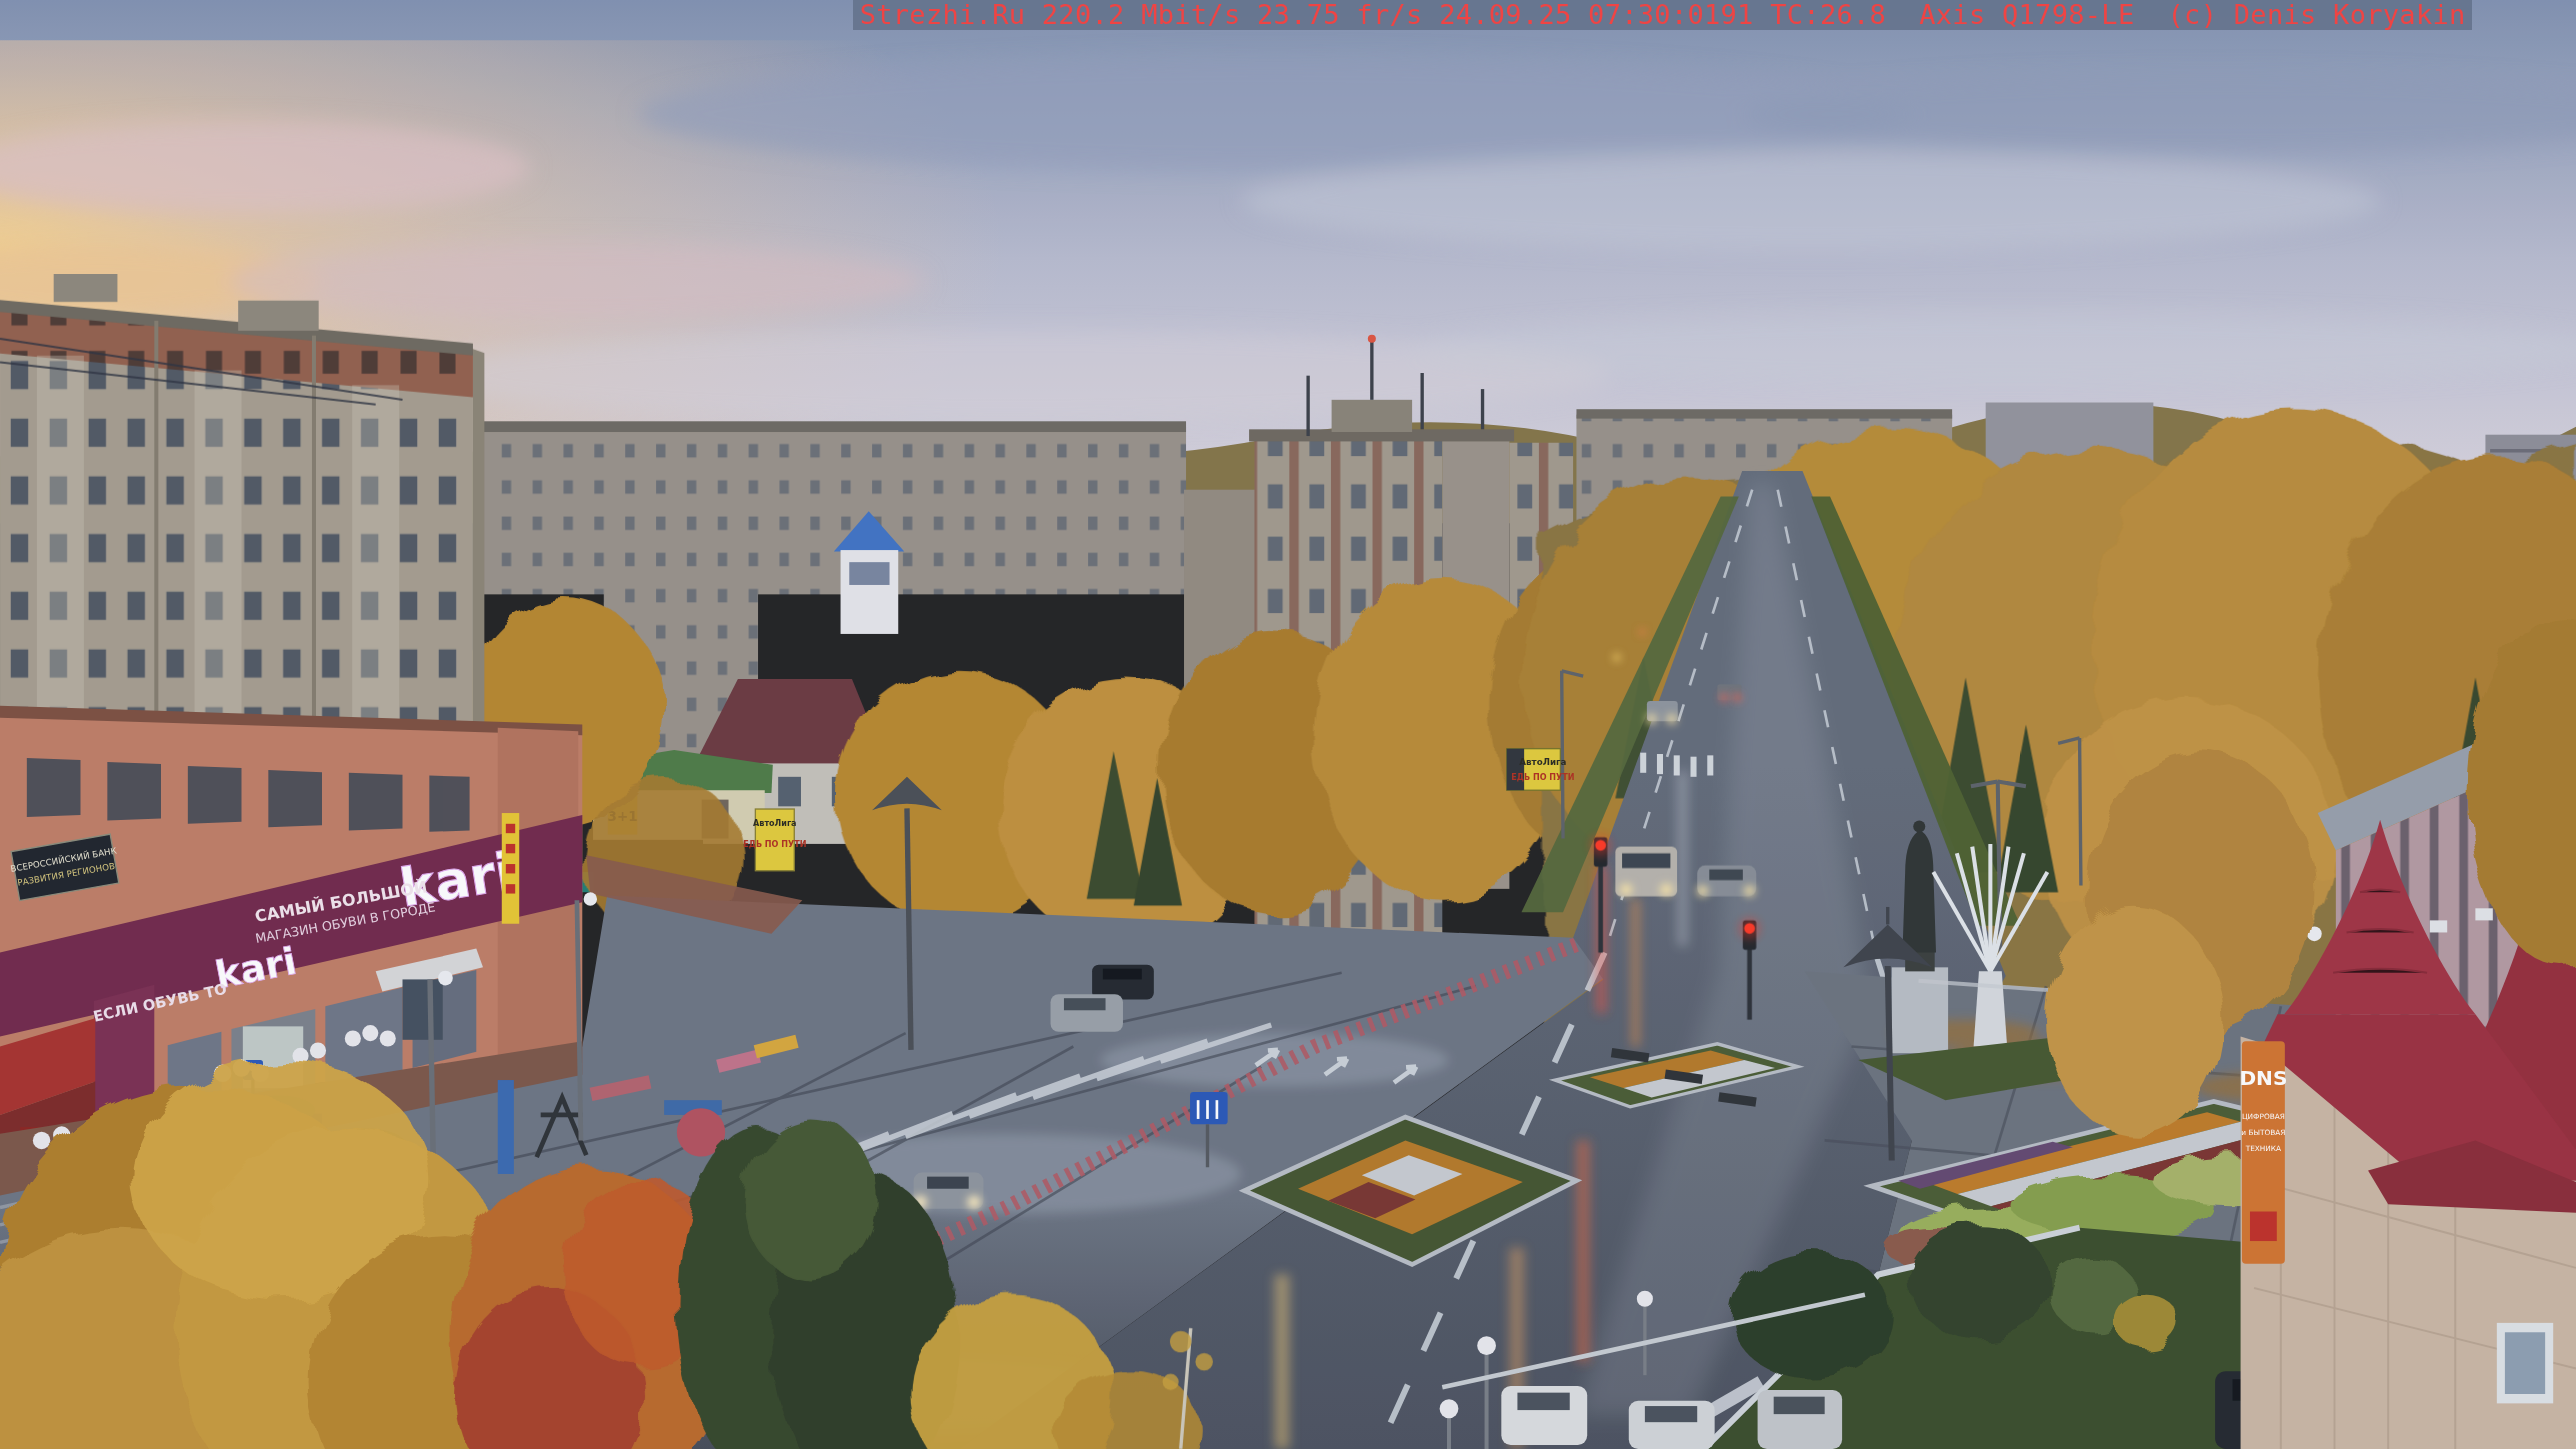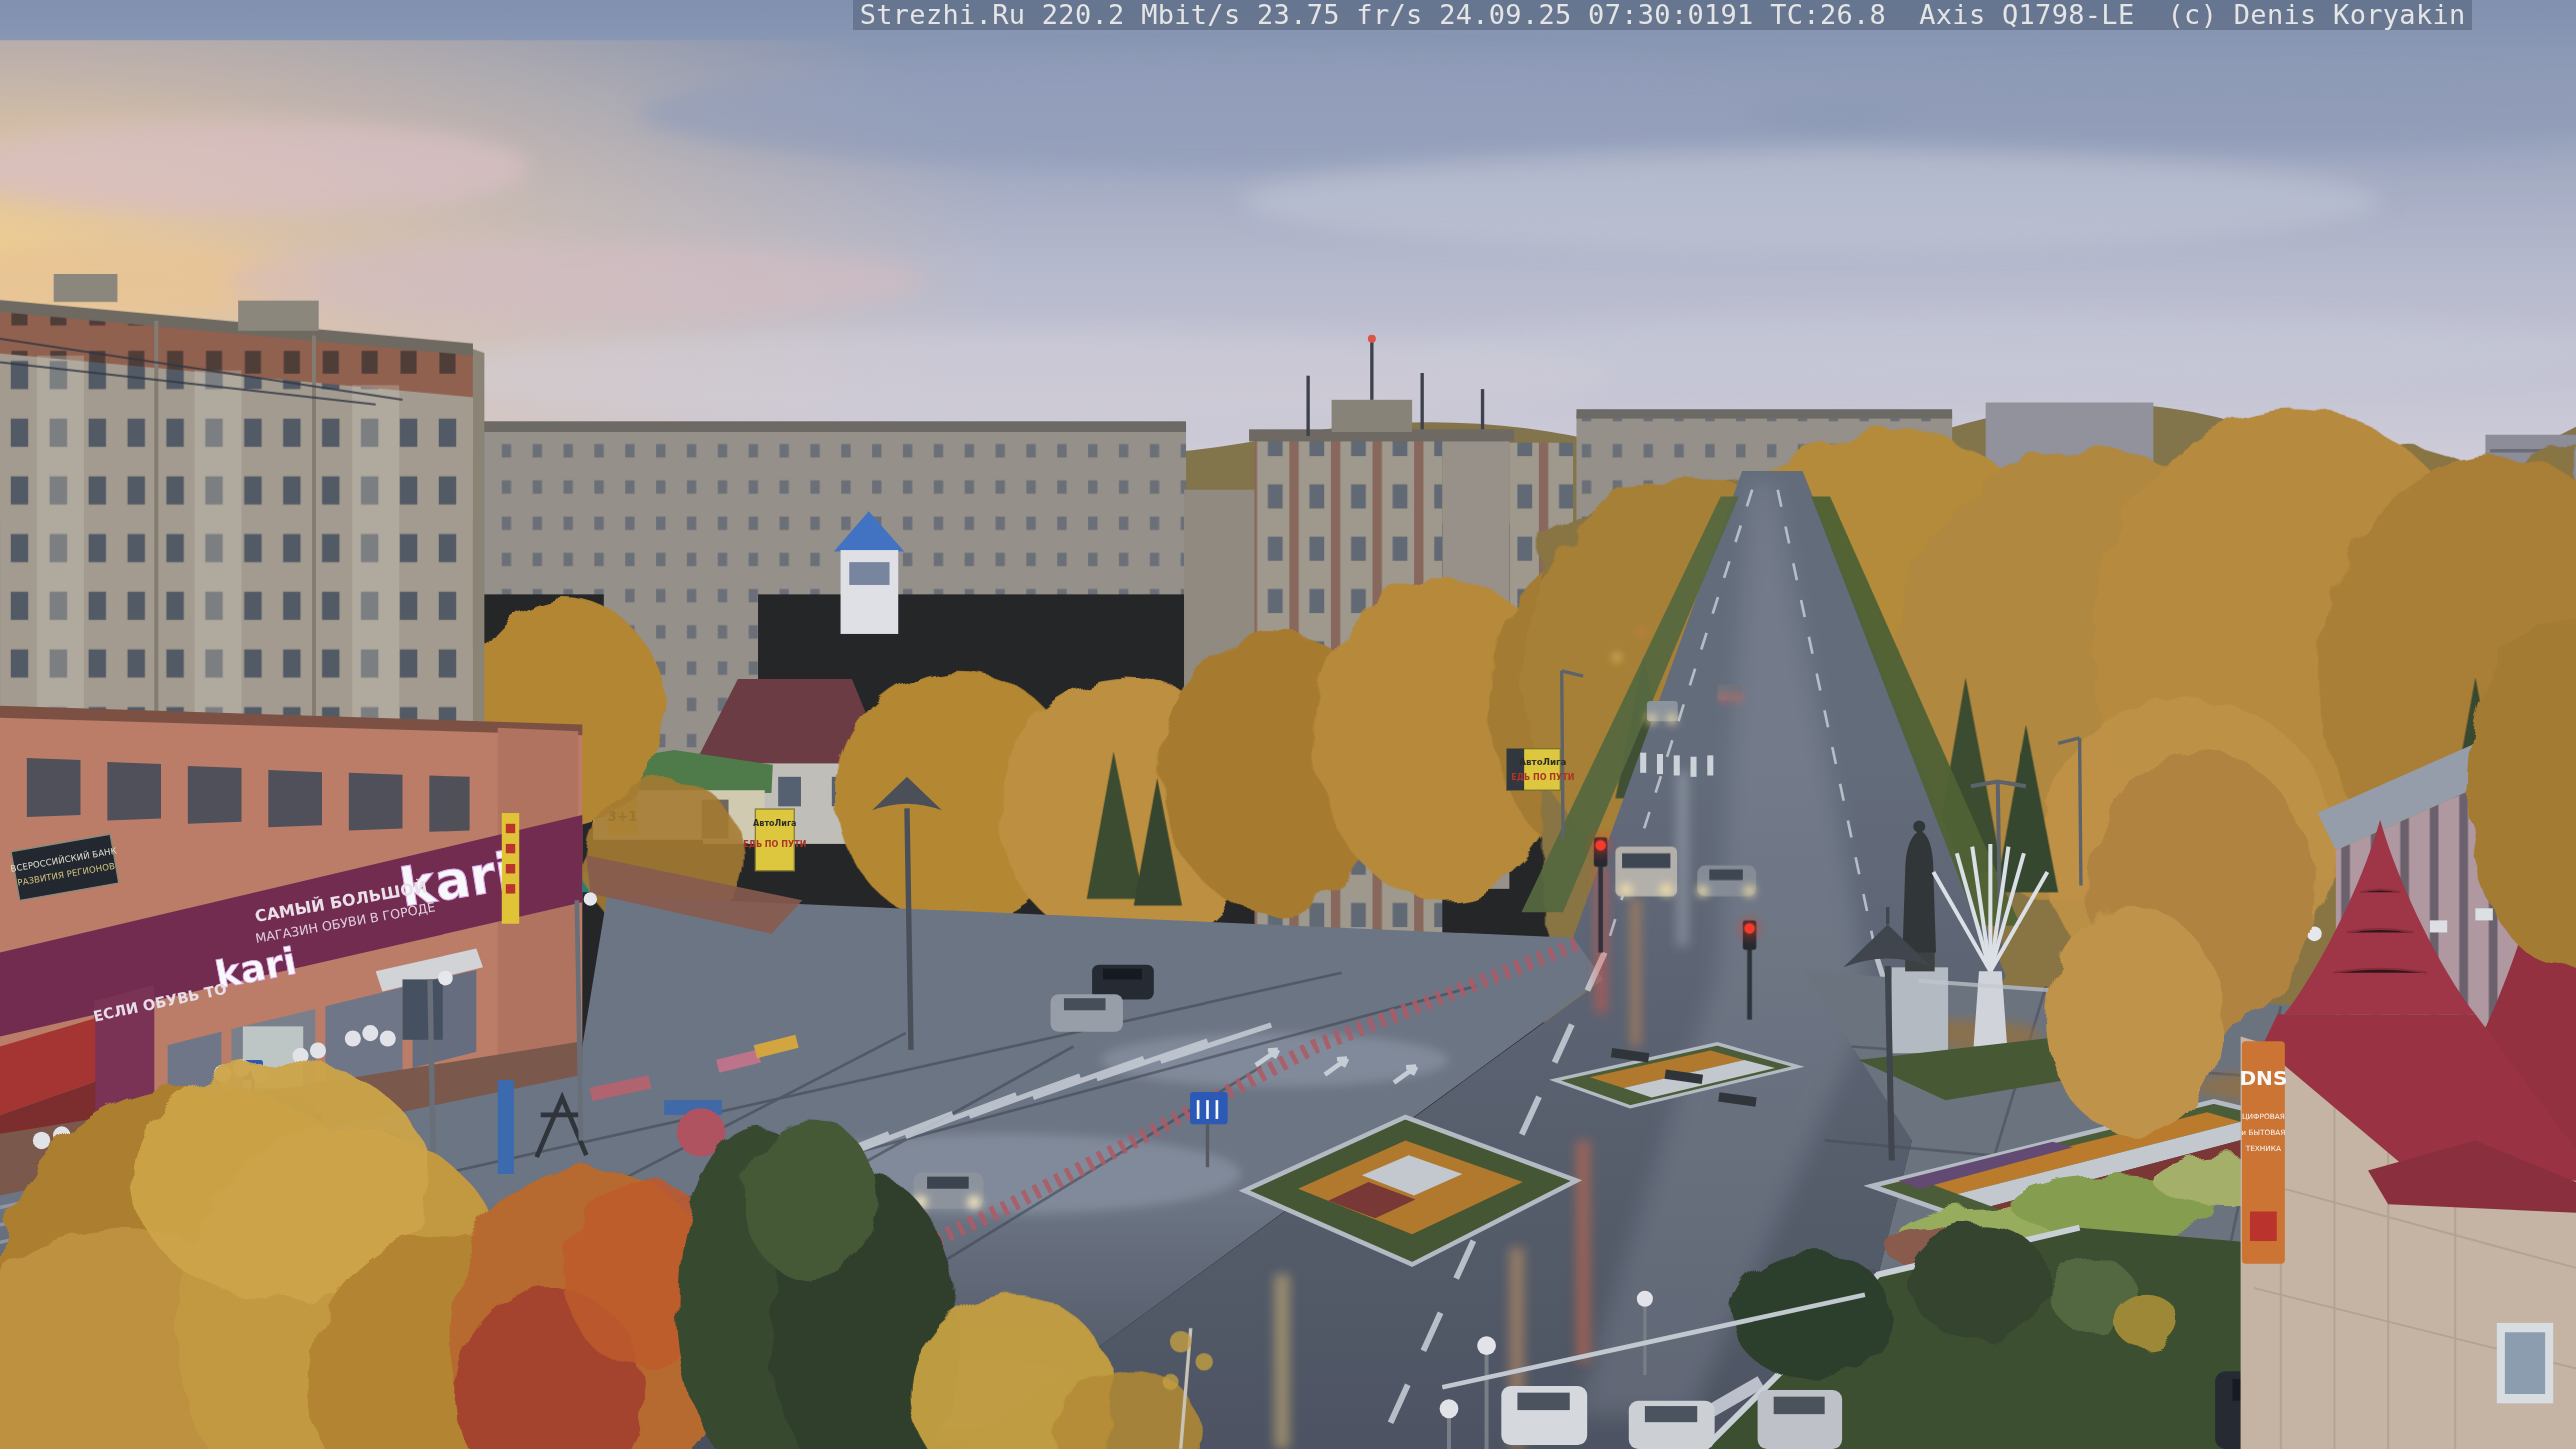--- a/index.html
+++ b/index.html
@@ -1,21 +1,21 @@
 <!DOCTYPE html>
 <html style="font-size:10.7px"><head>
 <meta charset="utf-8">
 <style>
   html,body{margin:0;padding:0;width:2576px;height:1449px;overflow:hidden;background:#222;
             font-family:"DejaVu Sans",sans-serif;}
   .stage{position:relative;width:2576px;height:1449px;}
   .stage svg{position:absolute;left:0;top:0;width:2576px;height:1449px;display:block;}
   .osd{position:absolute;left:853px;top:0;height:29.5px;
        background:rgba(101,115,141,0.90);
-       color:#e5e5e5;font-family:"DejaVu Sans Mono","Liberation Mono",monospace;
+       color:#ef4444;font-family:"DejaVu Sans Mono","Liberation Mono",monospace;
        font-size:27px;line-height:30px;letter-spacing:0.3px;
        padding:0 6.7px;white-space:pre;z-index:10;}
   text{font-family:"DejaVu Sans","Liberation Sans",sans-serif;}
 </style>
 </head>
 <body>
 
 <div class="stage">
 <svg viewBox="0 0 3840 2160" preserveAspectRatio="none">
   <defs>

